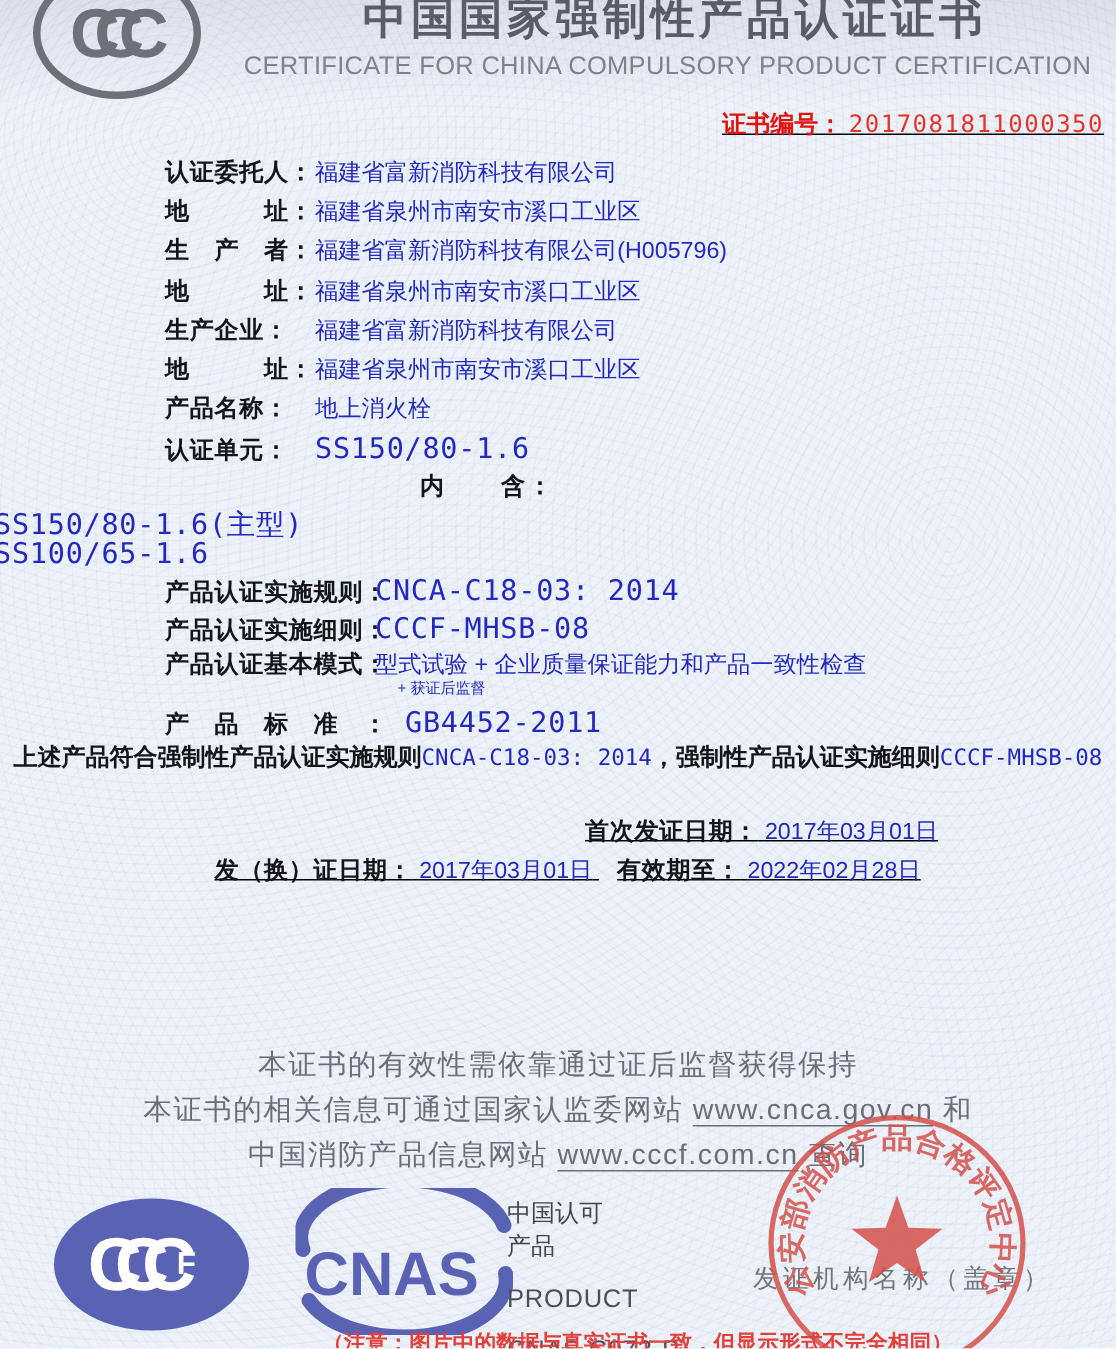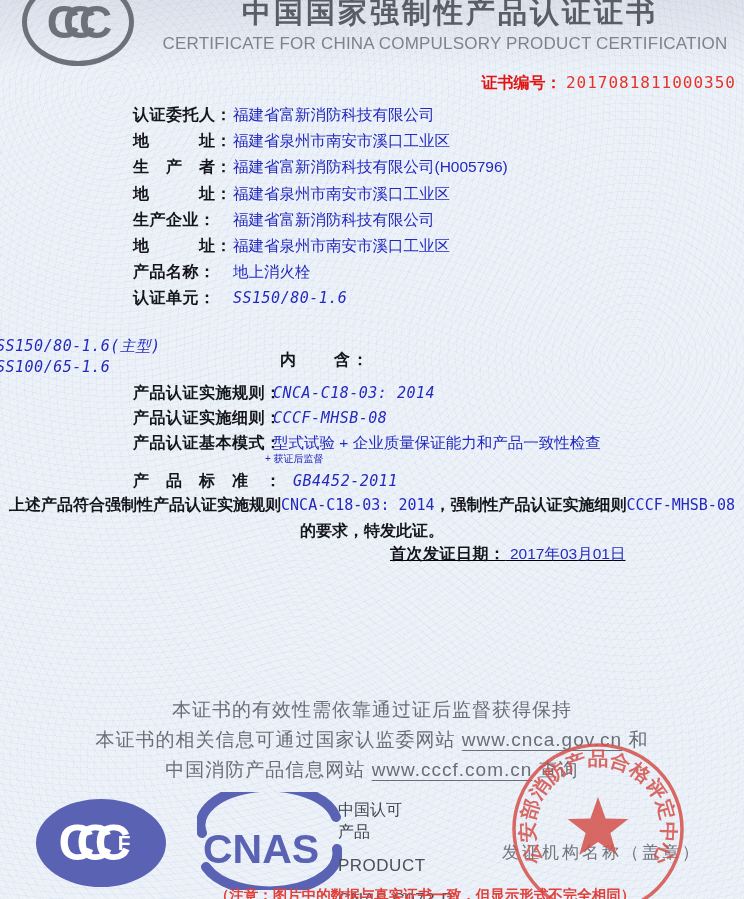--- a/index.html
+++ b/index.html
@@ -26,33 +26,33 @@
   }
   .title{
     position:absolute;left:160px;top:-7px;width:580px;text-align:center;
     font-size:29px;font-weight:600;color:#585d66;letter-spacing:3px;white-space:nowrap;
   }
   .subtitle{
     position:absolute;left:150px;top:34px;width:590px;text-align:center;
     font-size:17px;color:#7e838b;letter-spacing:.2px;white-space:nowrap;
   }
   .certno{
-    position:absolute;right:8px;top:73px;font-size:16px;white-space:nowrap;
+    position:absolute;right:8px;top:73px;font-size:16px;white-space:nowrap;text-decoration:underline;
   }
   .certno .cn-label{font-weight:bold;color:#e01512;}
   .certno .cn-value{color:#e5332a;font-family:"DejaVu Sans Mono",monospace;letter-spacing:1px;font-size:16px;}
   
-  .row{position:absolute;left:133px;display:flex;align-items:baseline;white-space:nowrap;}
+  .row{position:absolute;left:110px;display:flex;align-items:baseline;white-space:nowrap;}
   .lab{font-weight:bold;color:#14151a;font-size:16px;letter-spacing:.5px;flex:0 0 auto}
   .w100{width:100px}.w140{width:140px}.w160{width:160px}
   .val{color:#2329bd;font-size:15.5px;}
-  .code{font-family:"DejaVu Sans Mono",monospace;font-size:15px;letter-spacing:.5px;font-style:italic;}
+  .code{font-family:"DejaVu Sans Mono",monospace;font-size:19px;letter-spacing:.5px;}
   .contains-heading{
     position:absolute;left:130px;top:314px;width:390px;text-align:center;
-    font-weight:bold;font-size:16px;color:#14151a;letter-spacing:2px;margin-top:36px;
+    font-weight:bold;font-size:16px;color:#14151a;letter-spacing:2px;
   }
   .contains-item{position:absolute;left:-4px;color:#2329bd;white-space:nowrap;}
   .mode-line2{position:absolute;left:265px;top:452px;color:#2329bd;font-size:10px;}
   
   .stmt{position:absolute;left:0;width:744px;text-align:center;font-size:16px;font-weight:bold;color:#14151a;white-space:nowrap;}
   .stmt .st-blue{color:#2329bd;font-weight:normal;font-family:"DejaVu Sans Mono",monospace;font-size:15px;}
   
   .dateline{position:absolute;white-space:nowrap;font-size:16px;text-decoration:underline;}
   .dateline .lab{font-size:16px}
   .dateline .val{font-size:15.5px}
@@ -151,25 +151,30 @@
   </div>
   <div class="mode-line2">+ 获证后监督</div>
   <div class="row" style="top:471px">
     <span class="lab w160">产　品　标　准　：</span>
     <span class="val code">GB4452-2011</span>
   </div>
 
   <div class="stmt" style="top:495px">
     <span>上述产品符合强制性产品认证实施规则</span><span class="st-blue">CNCA-C18-03: 2014</span><span>，强制性产品认证实施细则</span><span class="st-blue">CCCF-MHSB-08</span>
   </div>
-  <div class="stmt" style="top:521px">的要求，特发此证。</div>
 
   <div class="dateline" style="left:390px;top:544px">
     <span class="lab">首次发证日期：</span>
     <span class="val">2017年03月01日</span>
+  </div>
+  <div class="dateline" style="left:143px;top:570px">
+    <span class="lab">发（换）证日期：</span>
+    <span class="val">2017年03月01日</span>
+    <span class="lab" style="margin-left:12px">有效期至：</span>
+    <span class="val">2022年02月28日</span>
   </div>
 
   <div class="foot" style="top:697px">本证书的有效性需依靠通过证后监督获得保持</div>
   <div class="foot" style="top:727px">
     <span>本证书的相关信息可通过国家认监委网站 </span><span class="url">www.cnca.gov.cn</span><span> 和</span>
   </div>
   <div class="foot" style="top:757px">
     <span>中国消防产品信息网站 </span><span class="url">www.cccf.com.cn</span><span> 查询</span>
   </div>
 

